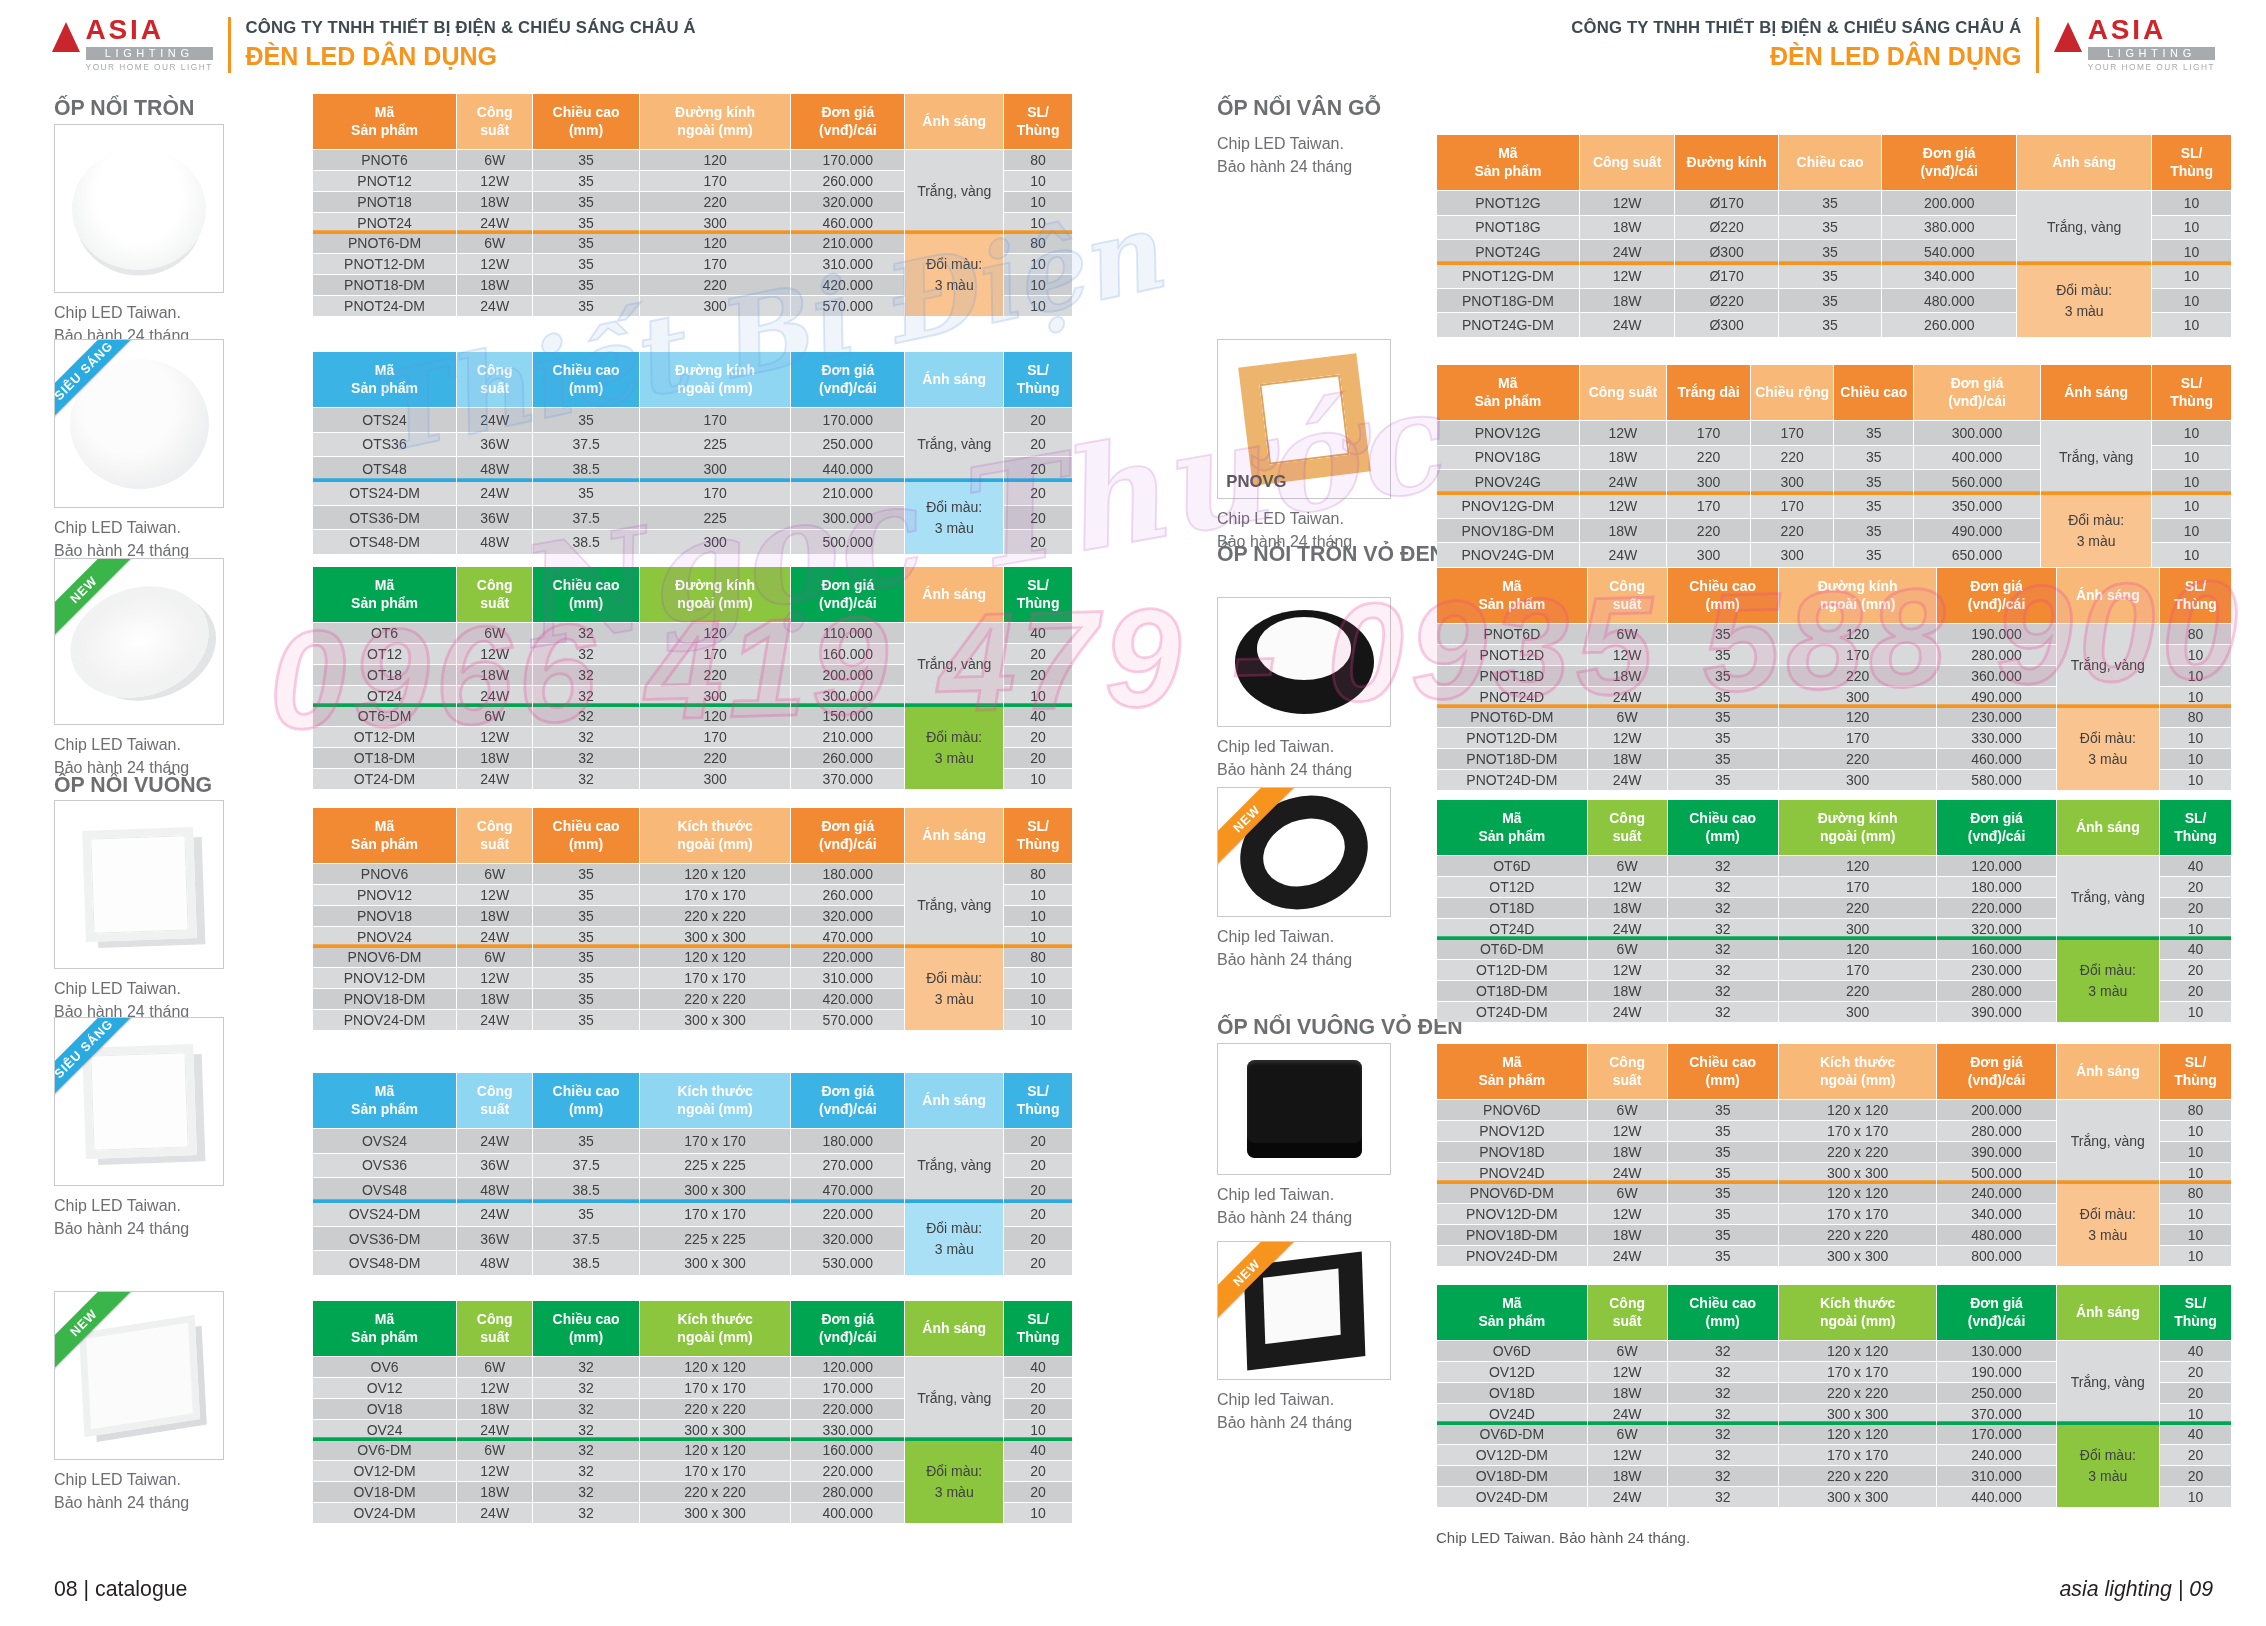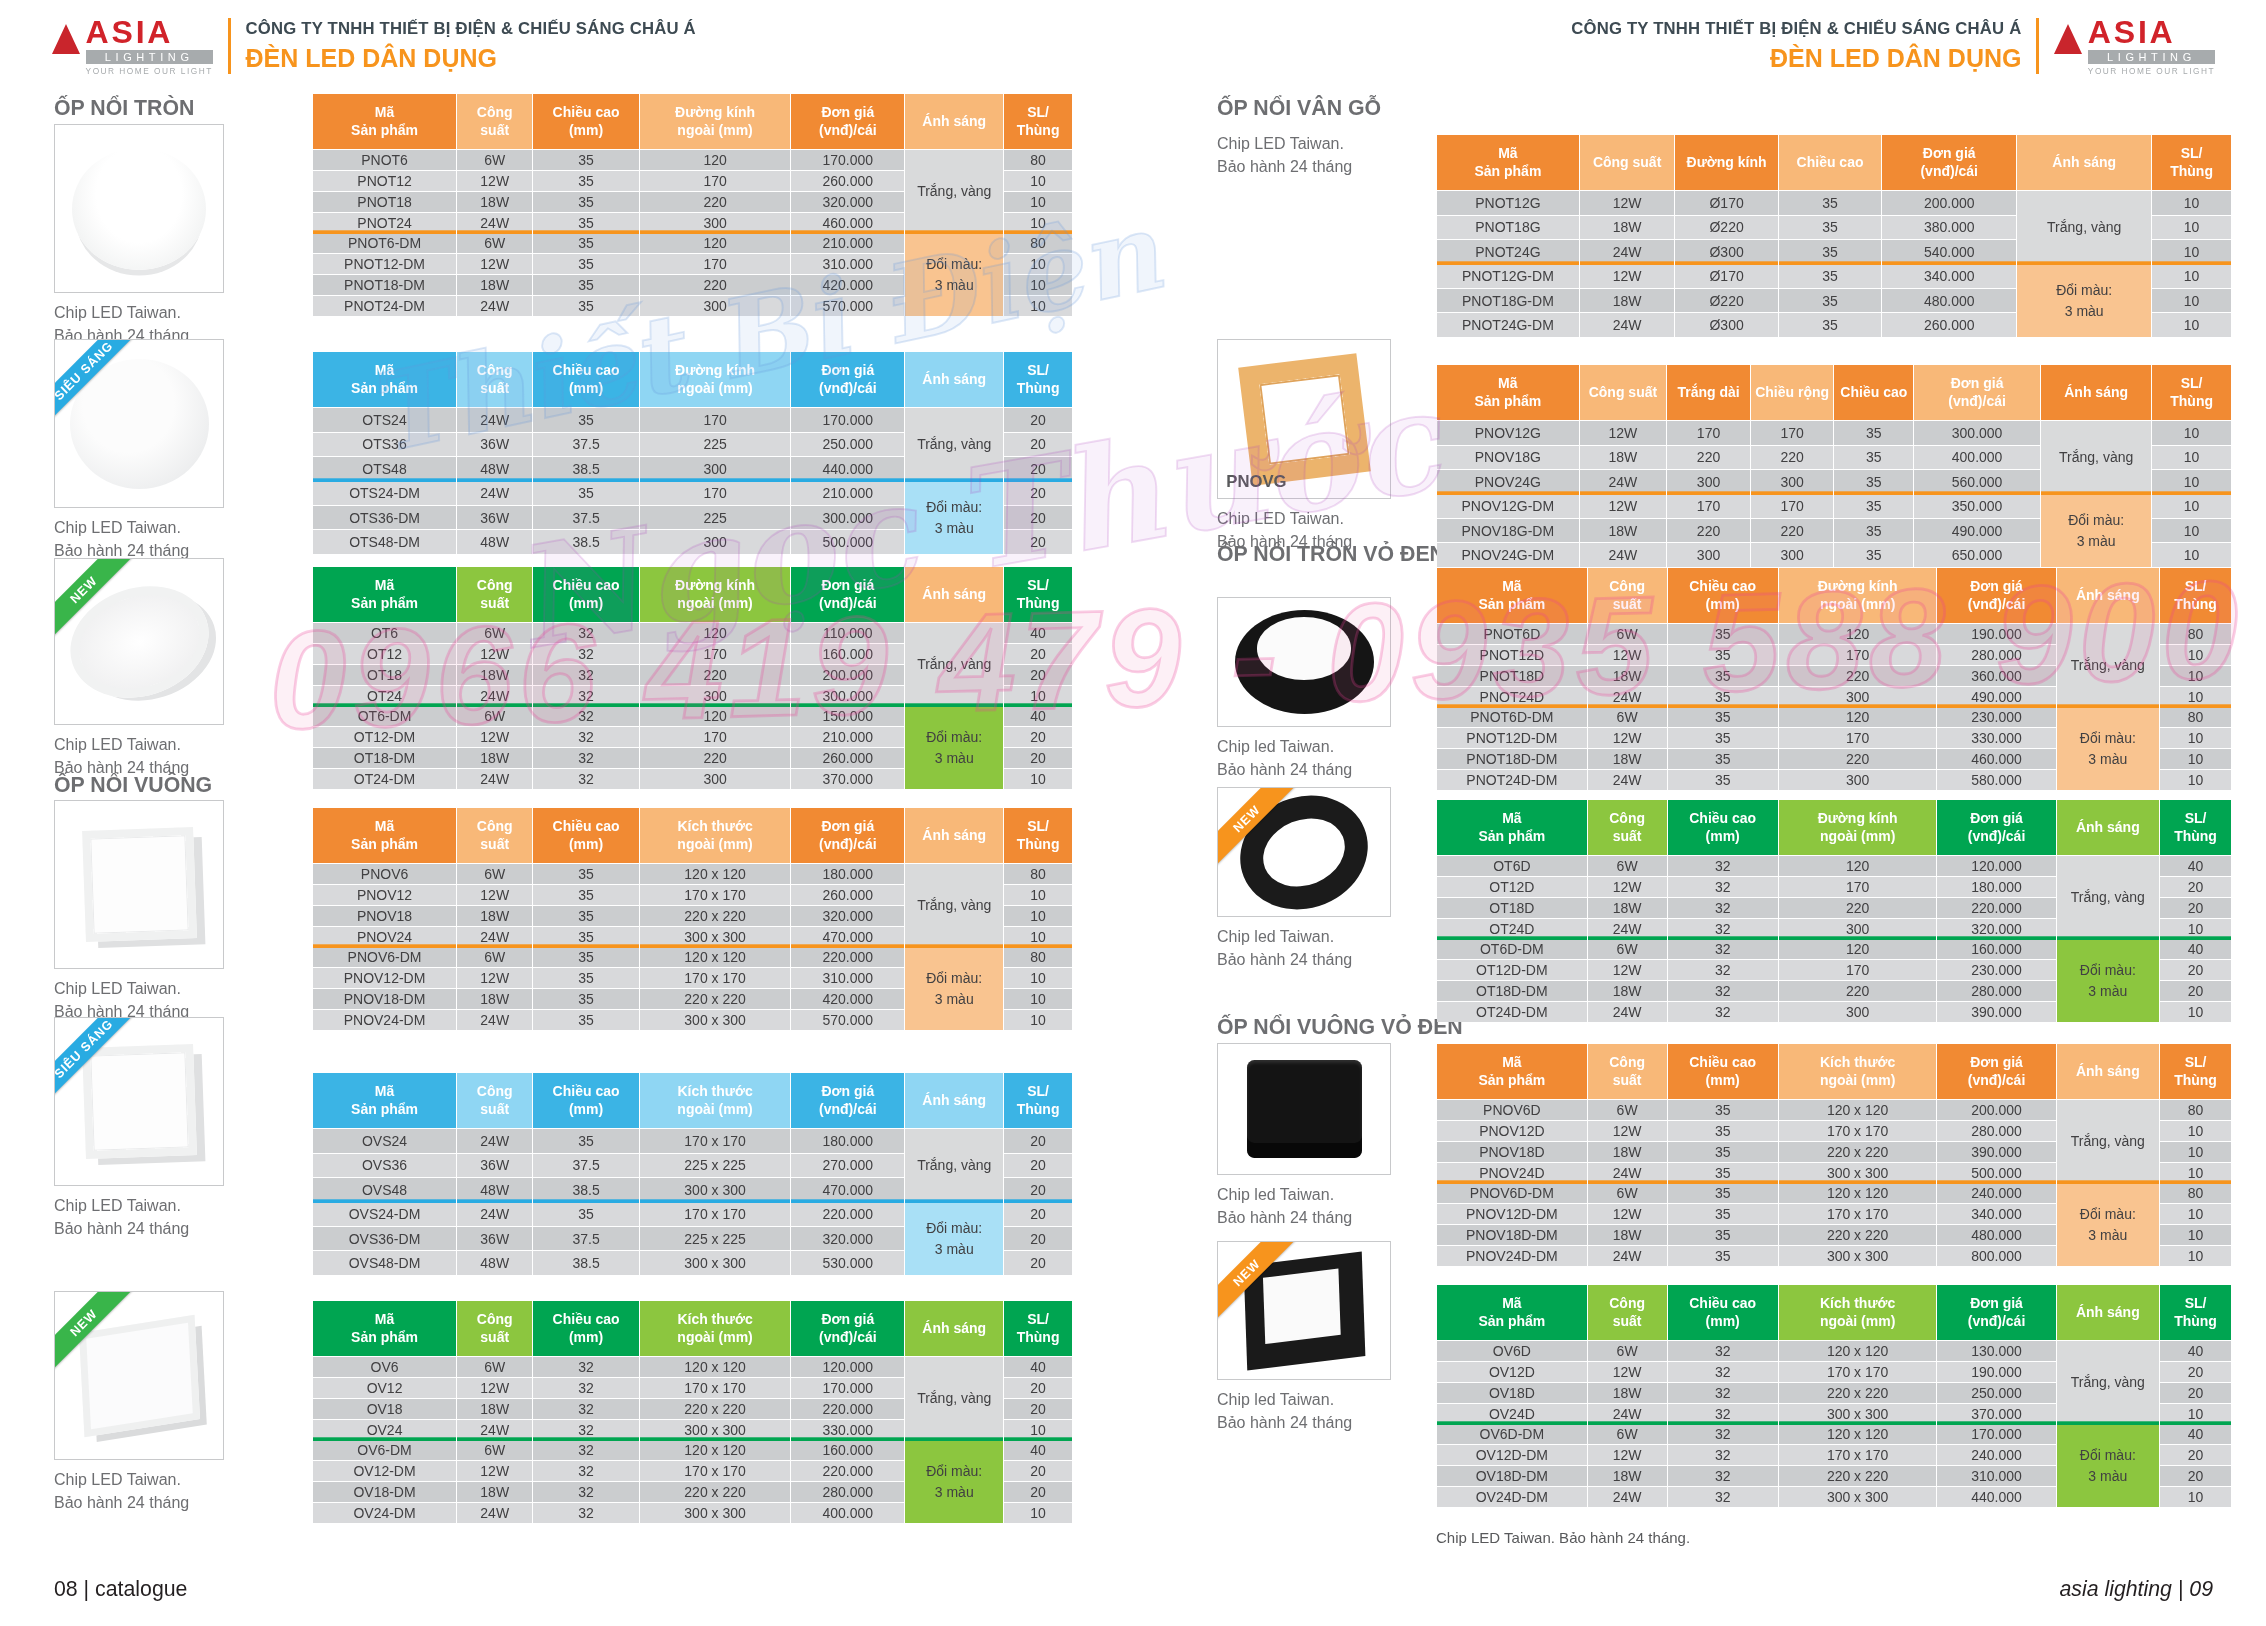--- a/index.html
+++ b/index.html
@@ -6,21 +6,21 @@
   html,body { background:#fff; }
   body { font-family:"Liberation Sans","DejaVu Sans",sans-serif; }
   .page { position:relative; width:2267px; height:1626px; background:#FFFFFF; overflow:hidden; }
 
   
   .hdr { position:absolute; top:16.7px; display:flex; align-items:center; gap:15px; z-index:2; }
   #hdr-left { left:52px; }
   #hdr-right { right:52px; }
   .logo { display:flex; align-items:center; gap:5.6px; }
   .logo-tri { width:0; height:0; border-left:14px solid transparent; border-right:14px solid transparent; border-bottom:30px solid #C9252C; margin-bottom:15px; }
-  .logo-name { color:#D1232A; font-size:32px; font-weight:bold; letter-spacing:2.8px; line-height:0.95; }
+  .logo-name { color:#D1232A; font-size:28px; font-weight:bold; letter-spacing:2.8px; line-height:0.95; }
   .logo-sub { background:#A7ABAD; color:#fff; font-size:11px; letter-spacing:4.6px; padding:0.9px 4.6px; margin:2.8px 0 1.9px 0; text-align:center; }
   .logo-tag { color:#A7ABAD; font-size:8.3px; letter-spacing:1.5px; white-space:nowrap; }
   .hdr-divider { width:2.8px; height:56px; background:#F7941D; }
   .hdr-text .company { font-size:16.7px; font-weight:bold; color:#3D4A52; letter-spacing:0.2px; }
   .hdr-text .subtitle { font-size:25px; font-weight:bold; color:#F7941D; margin-top:4.6px; }
   #hdr-right .hdr-text { text-align:right; }
 
   
   #left-sidebar  { position:absolute; left:54px;  top:0; width:256px; height:1626px;text-decoration:underline; }
   #mid-sidebar   { position:absolute; left:1217px; top:0; width:223px; height:1626px; }

